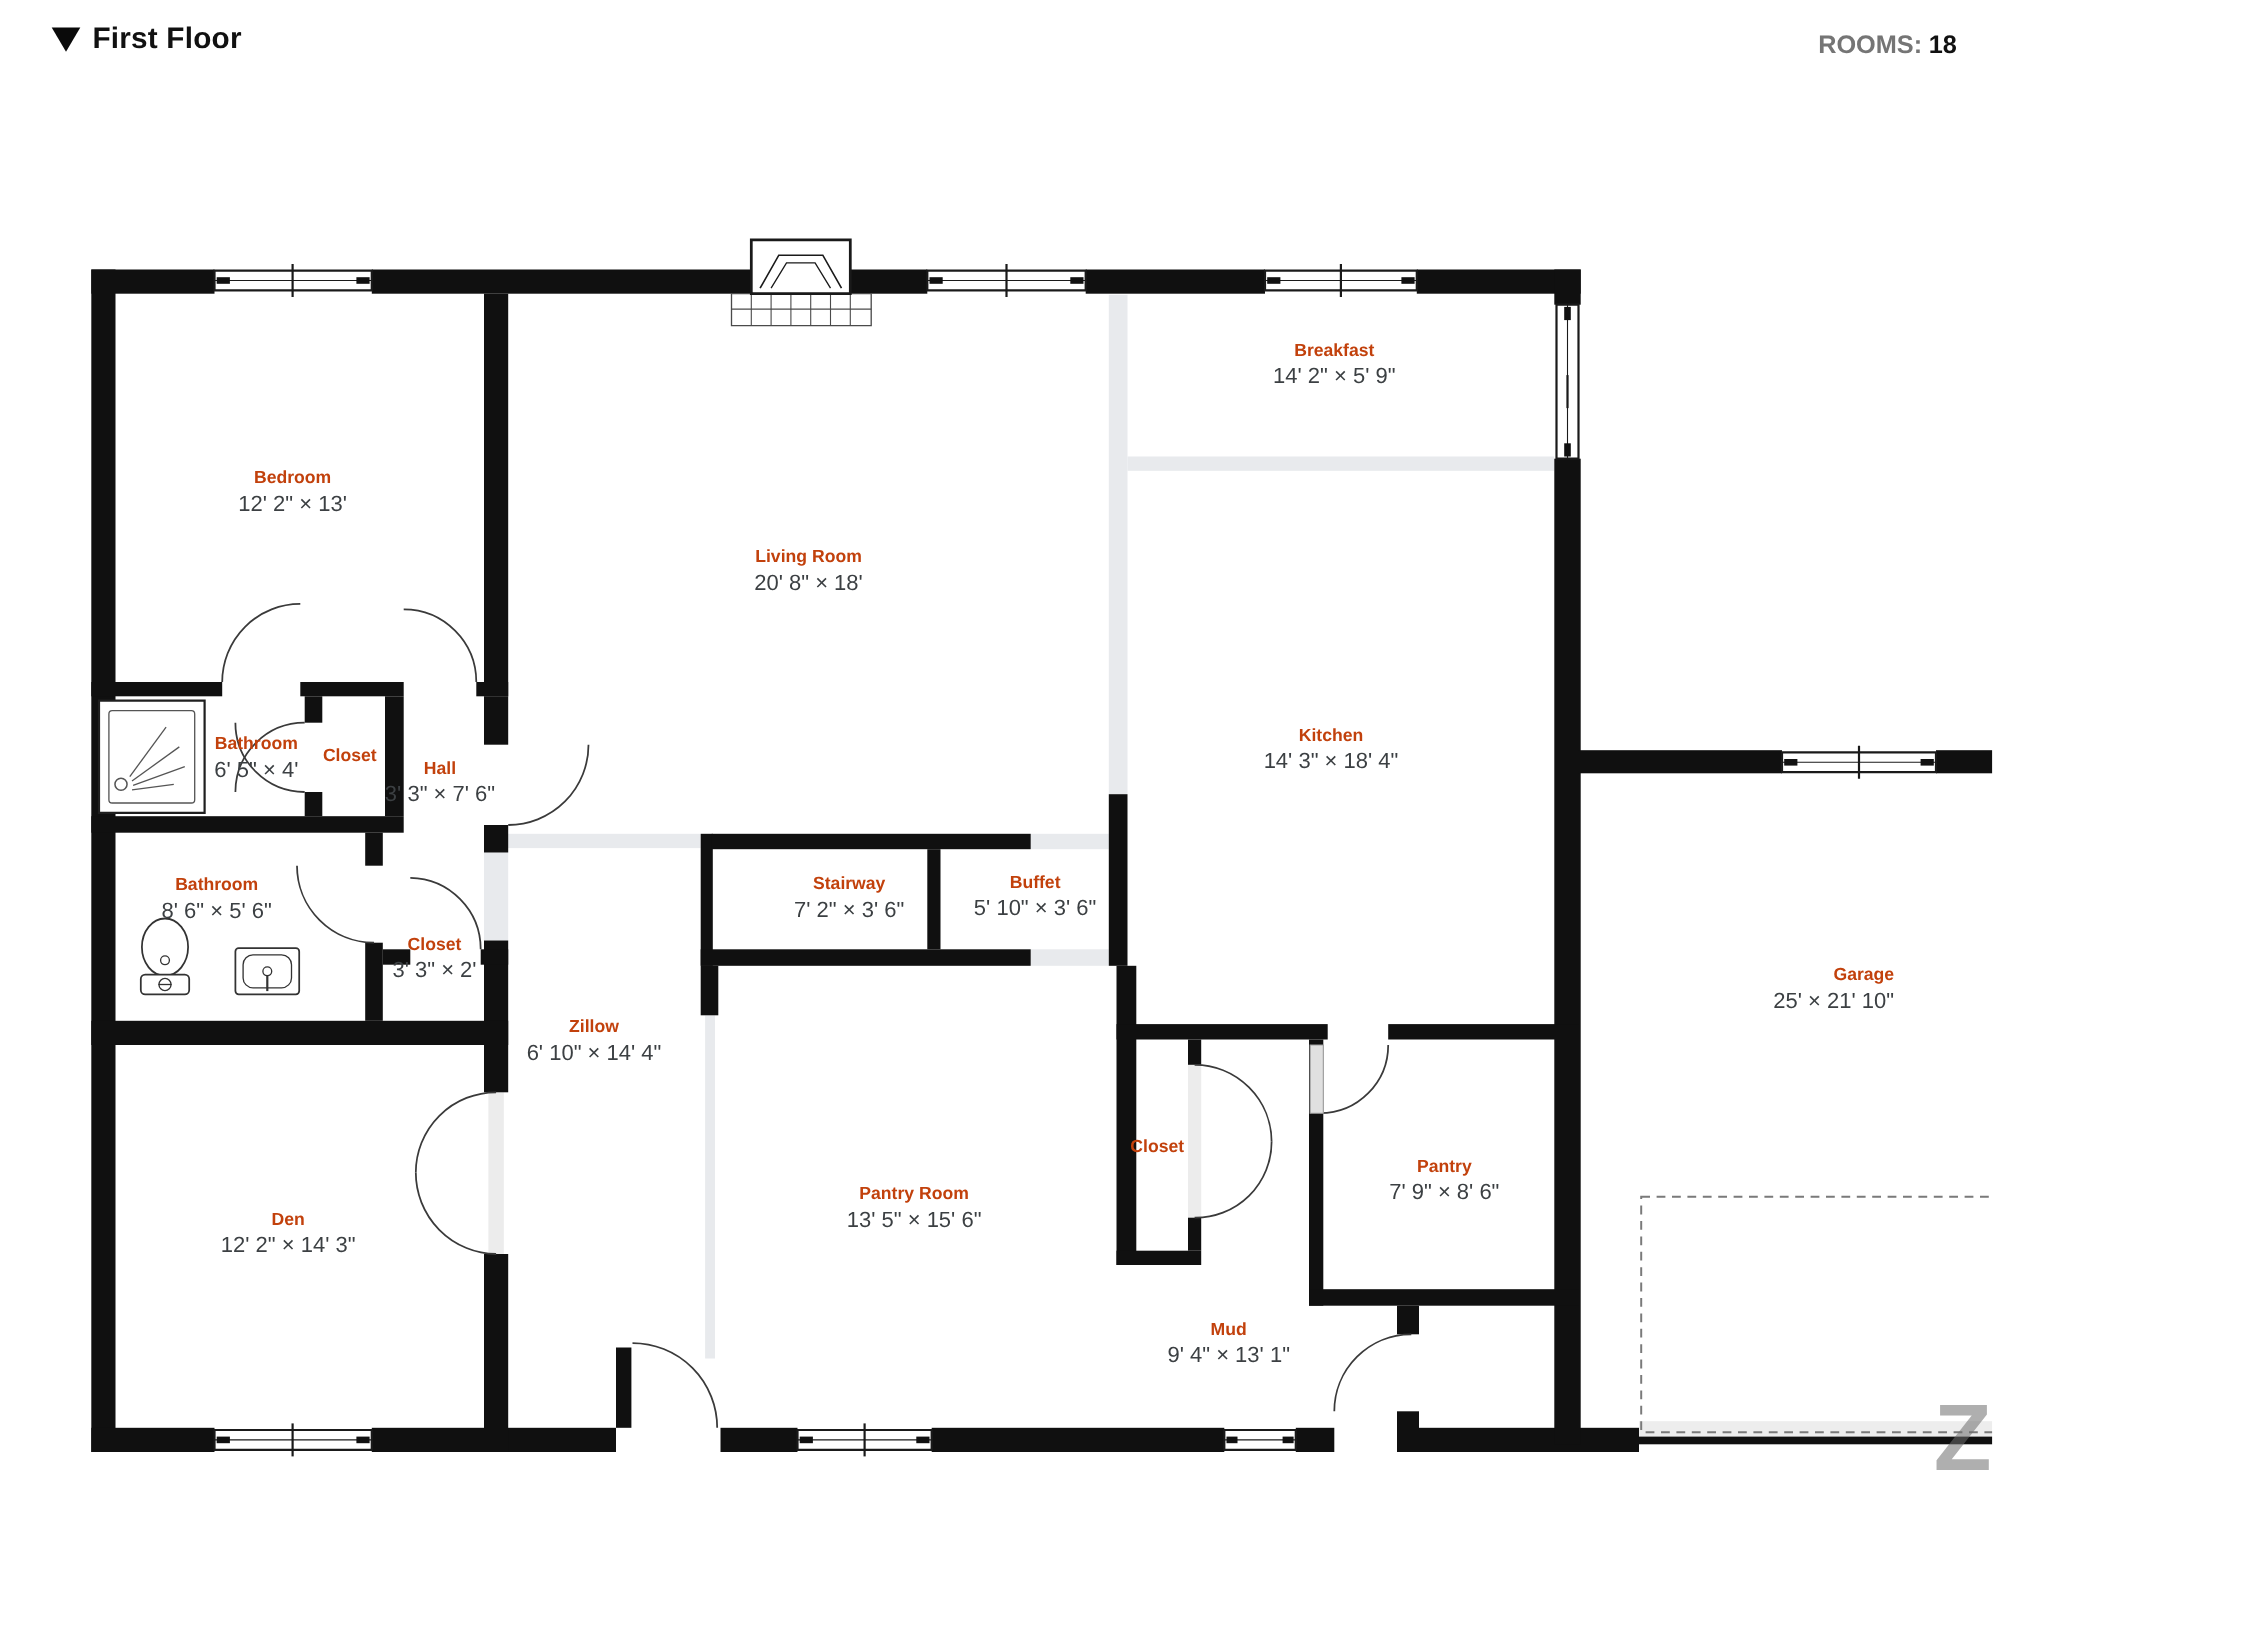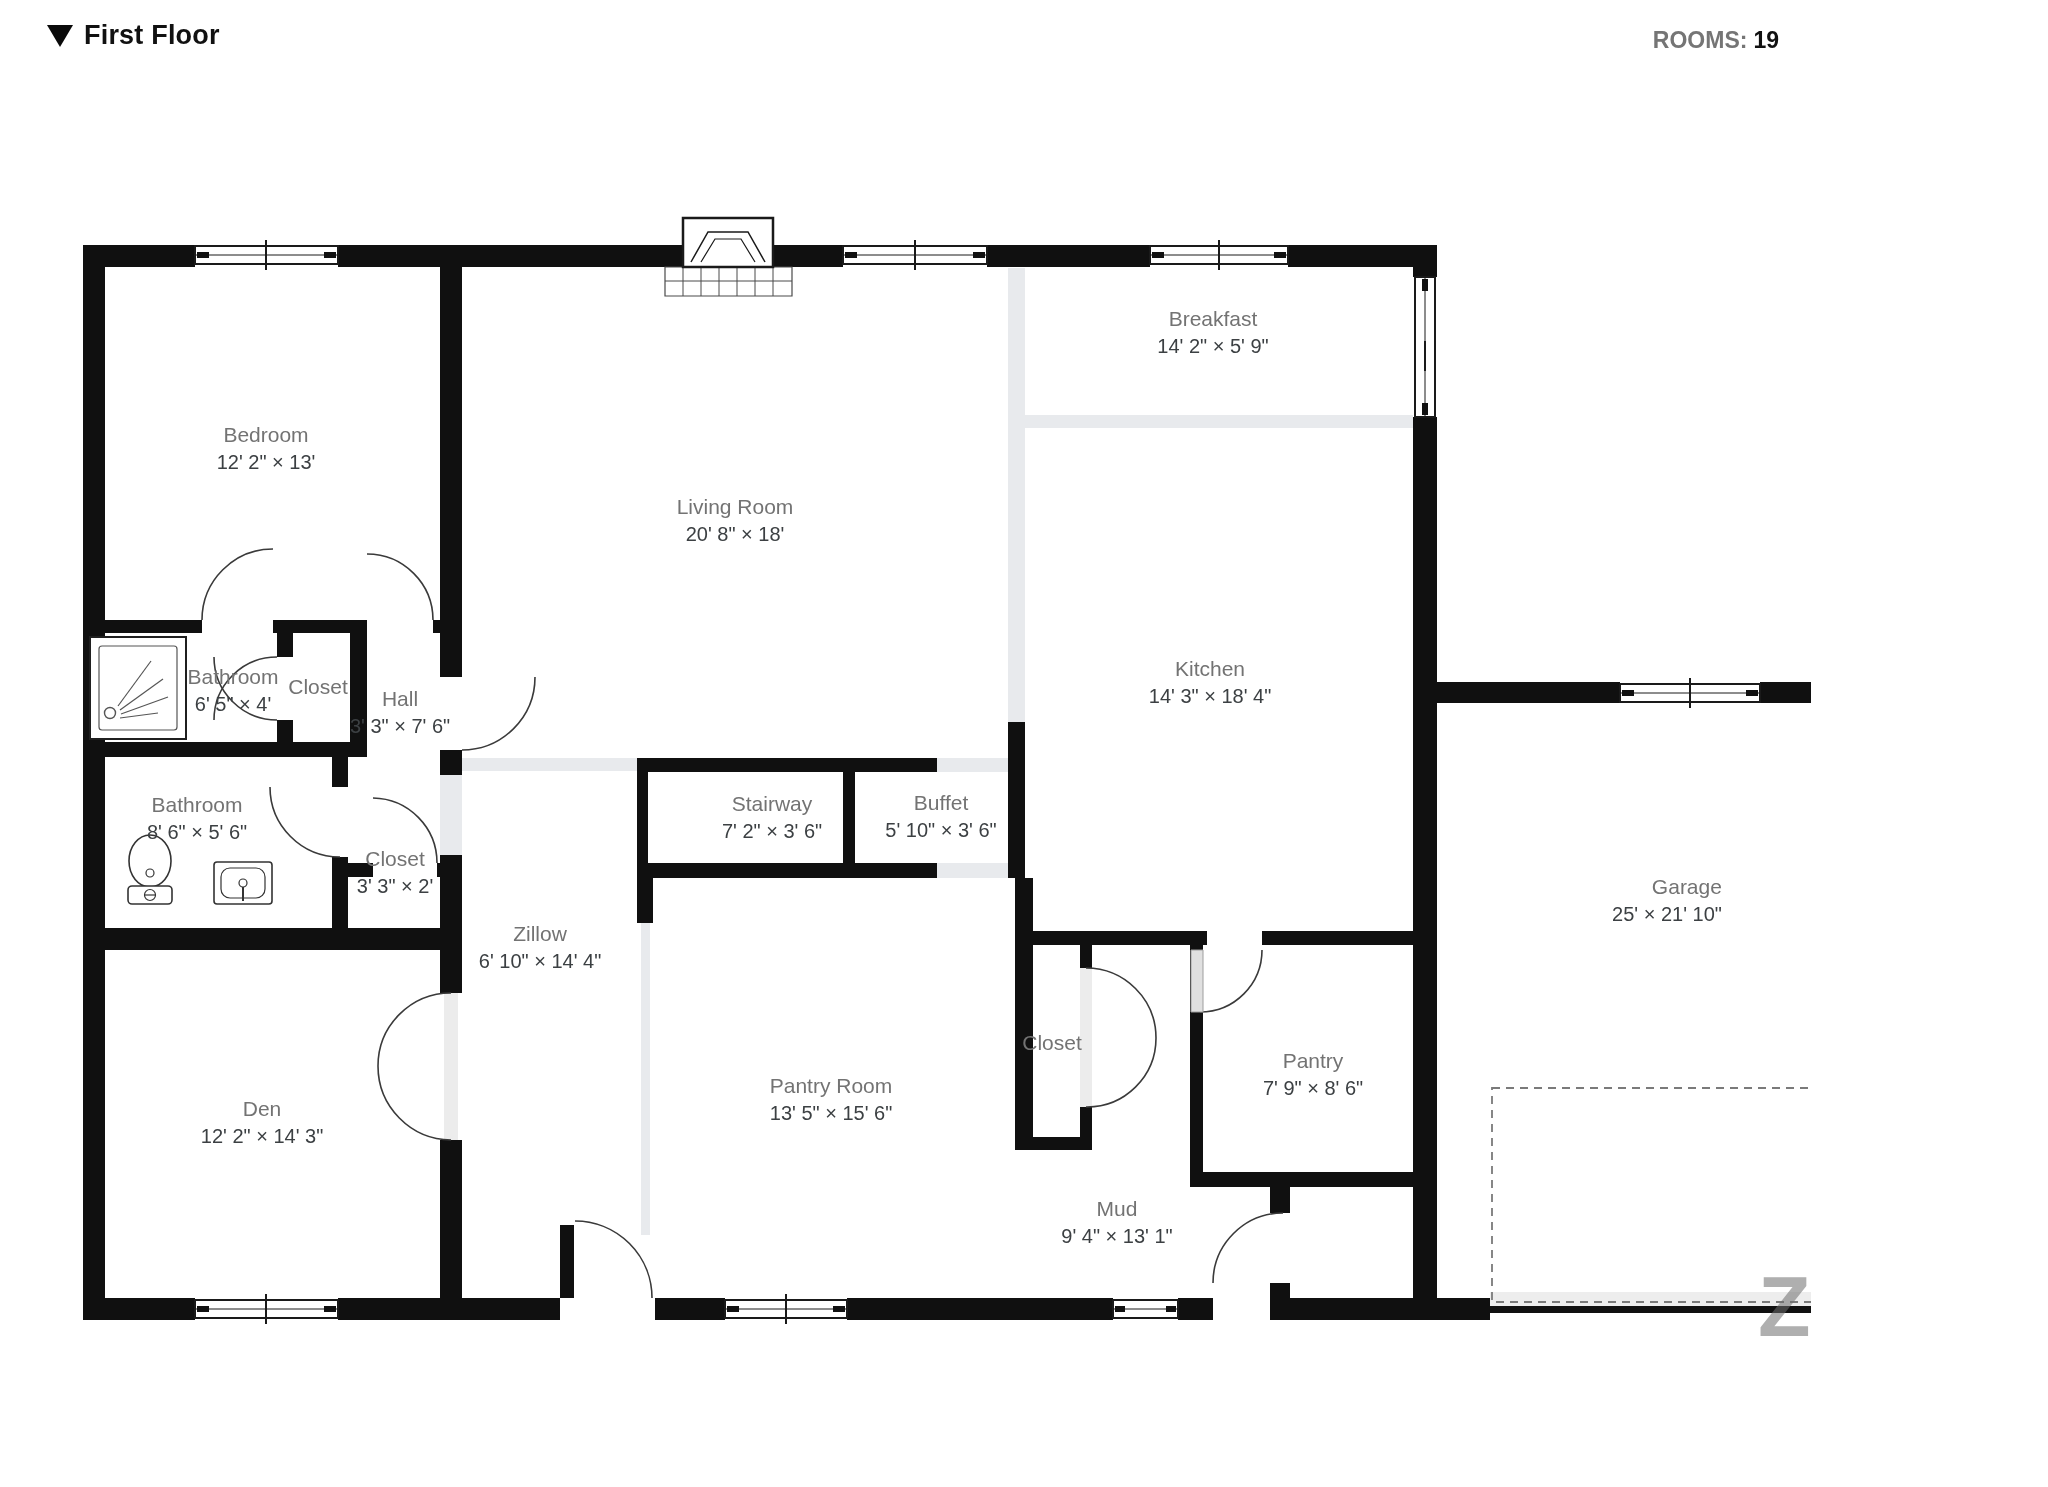--- a/index.html
+++ b/index.html
@@ -8,36 +8,36 @@
   #floor-header{position:absolute;left:47px;top:20px;display:flex;align-items:center;gap:11px;cursor:pointer;}
   #tri-icon{width:0;height:0;border-left:13px solid transparent;border-right:13px solid transparent;
             border-top:22px solid #0a0a0a;}
   #floor-title{font-size:27px;font-weight:700;color:#111;letter-spacing:.2px;}
   #rooms-counter{position:absolute;right:32px;top:27px;font-size:23px;font-weight:700;}
   #rooms-counter .lbl{color:#757575;}
   #rooms-counter .val{color:#111;margin-left:6px;}
   #plan{position:absolute;left:0;top:0;}
   #labels{position:absolute;left:0;top:0;width:2048px;height:1487px;pointer-events:none;}
   .room-label{position:absolute;transform:translate(-50%,-50%);text-align:center;white-space:nowrap;line-height:1.32;}
-  .room-name{font-size:21px;color:#737373;}
+  .room-name{font-size:16px;color:#c2410c;font-weight:bold;}
   .room-dims{font-size:20px;color:#3c4043;}
   svg *{vector-effect:non-scaling-stroke;}
 </style>
 </head>
 <body>
 
 <div id="stage">
 
   <div id="floor-header">
     <div id="tri-icon"></div>
     <div id="floor-title">First Floor</div>
   </div>
 
   <div id="rooms-counter">
-    <span class="lbl">ROOMS:</span><span class="val">19</span>
+    <span class="lbl">ROOMS:</span><span class="val">18</span>
   </div>
 
   <svg id="plan" width="2048" height="1487" viewBox="0 0 2048 1487" xmlns="http://www.w3.org/2000/svg">
 
     <g fill="#e8eaed">
       <rect x="1008" y="268" width="17" height="454"></rect>
       <rect x="1025" y="415" width="388" height="13"></rect>
       <rect x="455" y="758" width="182" height="13"></rect>
       <rect x="440" y="775" width="22" height="80"></rect>
       <rect x="641" y="923" width="9" height="312"></rect>

